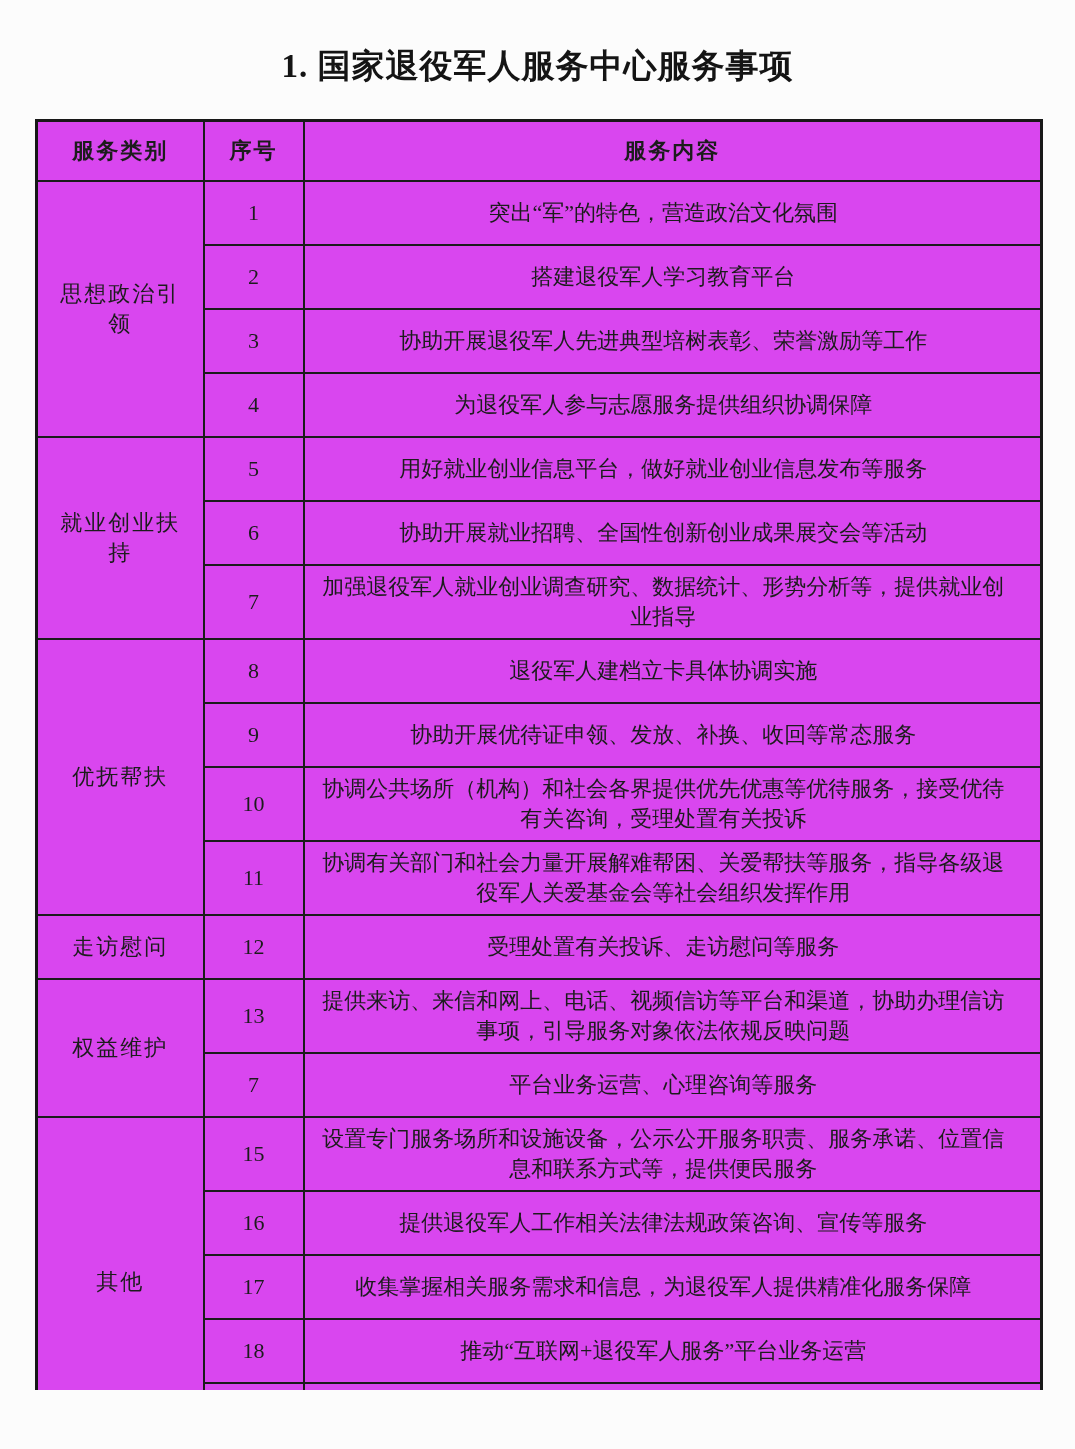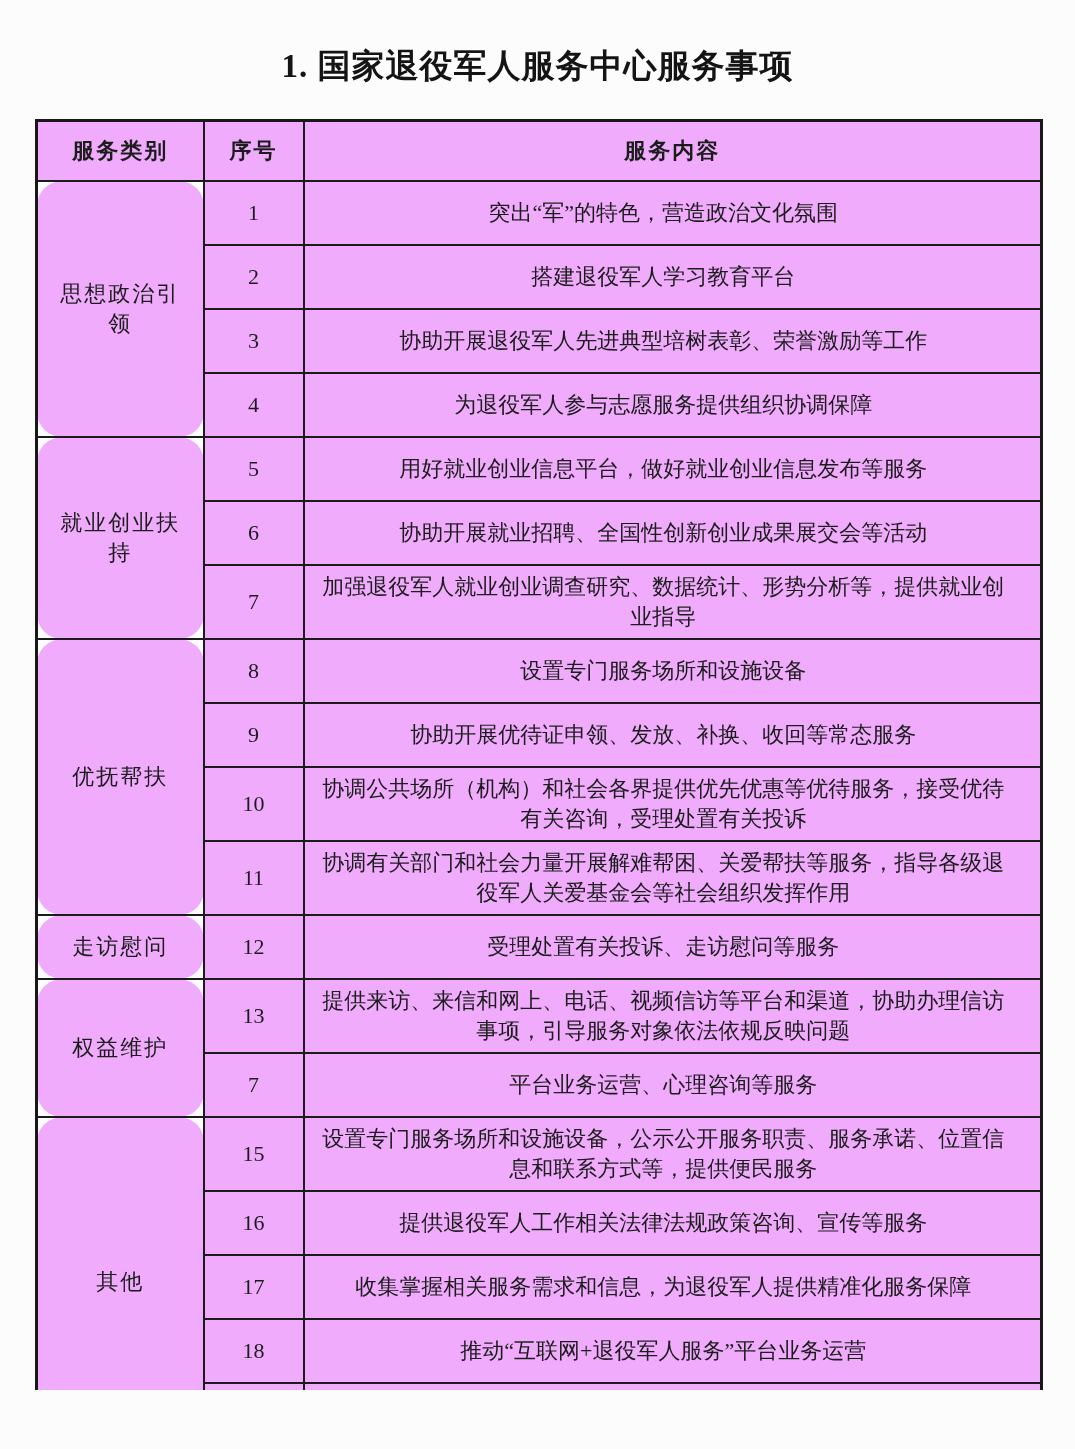--- a/index.html
+++ b/index.html
@@ -28,35 +28,34 @@
   table.service-table {
     border-collapse: collapse;
     table-layout: fixed;
     width: 1005px;
     border: 3px solid #181818;
   }
   .service-table th,
   .service-table td {
     border: 2px solid #1b1b1b;
     font-size: 22px;
-    background: #f0abfc;
+    background: #d946ef;
     vertical-align: middle;
   }
   .service-table thead th {
     height: 56px;
     text-align: center;
     font-weight: bold;
     letter-spacing: 2px;
     font-size: 22px;
   }
   td.cat-cell {
     text-align: center;
     letter-spacing: 2px;
     padding: 0 15px;
-    border-radius: 25px;
   }
   td.no-cell {
     text-align: center;
     height: 62px;
     padding: 0;
   }
   td.content-cell {
     text-align: center;
     padding: 6px 30px 6px 12px;
     line-height: 30px;
@@ -111,21 +110,21 @@
         <td class="content-cell">协助开展就业招聘、全国性创新创业成果展交会等活动</td>
       </tr>
       <tr class="body-row">
         <td class="no-cell">7</td>
         <td class="content-cell">加强退役军人就业创业调查研究、数据统计、形势分析等，提供就业创业指导</td>
       </tr>
 
       <tr class="body-row">
         <td class="cat-cell" rowspan="4">优抚帮扶</td>
         <td class="no-cell">8</td>
-        <td class="content-cell">设置专门服务场所和设施设备</td>
+        <td class="content-cell">退役军人建档立卡具体协调实施</td>
       </tr>
       <tr class="body-row">
         <td class="no-cell">9</td>
         <td class="content-cell">协助开展优待证申领、发放、补换、收回等常态服务</td>
       </tr>
       <tr class="body-row">
         <td class="no-cell">10</td>
         <td class="content-cell">协调公共场所（机构）和社会各界提供优先优惠等优待服务，接受优待有关咨询，受理处置有关投诉</td>
       </tr>
       <tr class="body-row">

